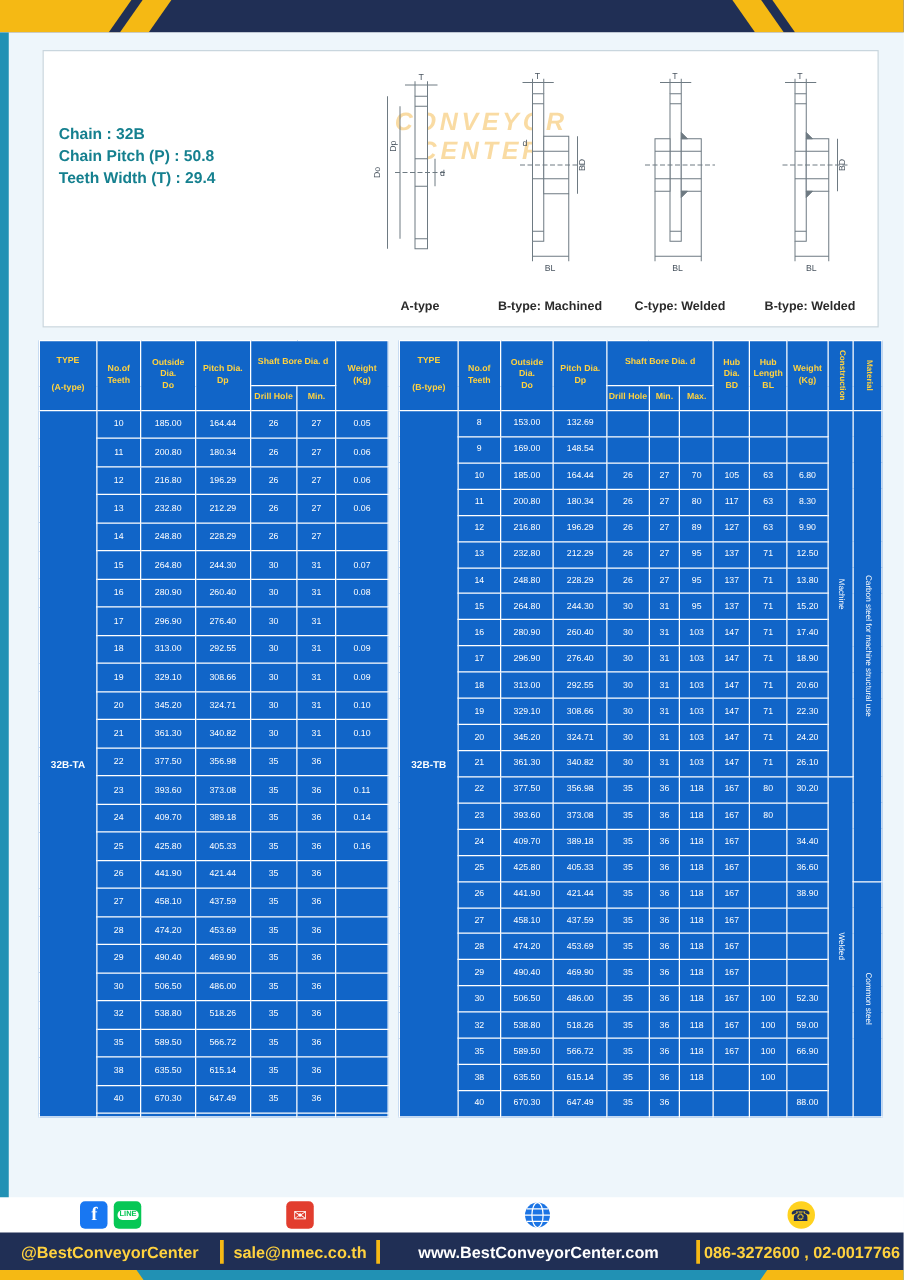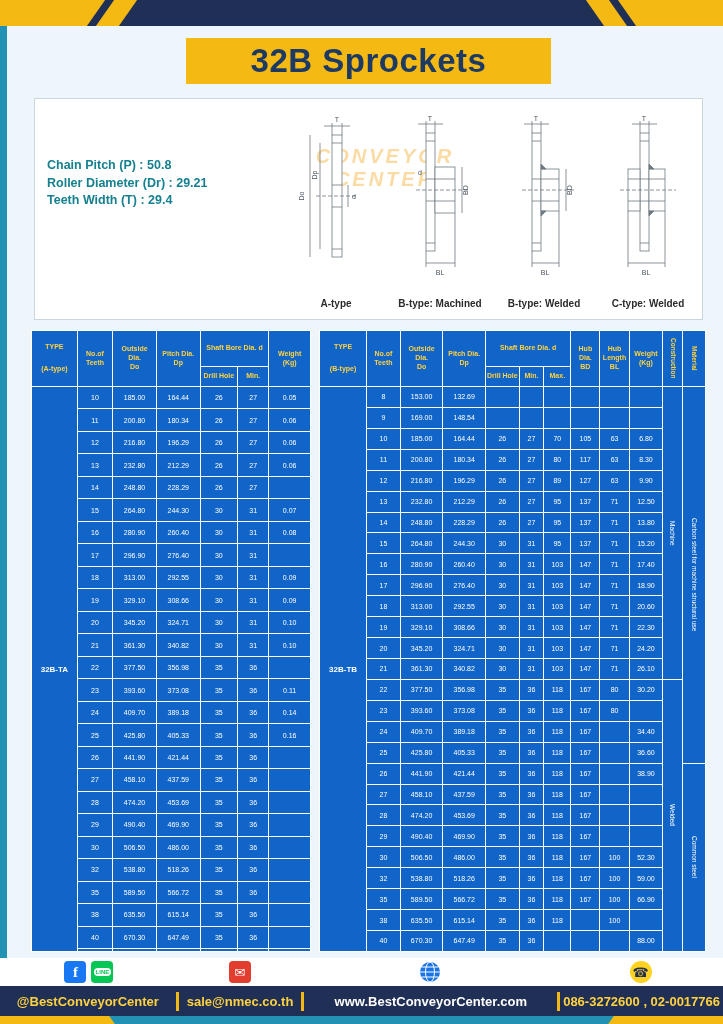--- a/index.html
+++ b/index.html
@@ -84,31 +84,30 @@
 
 <div class="top-bar">
   <div class="wedge wl"></div>
   <div class="stripe sl"></div>
   <div class="wedge wr"></div>
   <div class="stripe sr"></div>
 </div>
 
 <div class="frame">
 
-  <div class="title-banner">32B Sprockets</div>
 
   <div class="spec-panel">
     <div class="watermark">
       <span class="w2">CONVEYOR</span>
       <span class="w3">CENTER</span>
     </div>
 
     <div class="specs">
+      <div>Chain : 32B</div>
       <div>Chain Pitch (P) : 50.8</div>
-      <div>Roller Diameter (Dr) : 29.21</div>
       <div>Teeth Width (T) : 29.4</div>
     </div>
 
     <div class="figures">
 
       <figure class="fig">
         <svg viewBox="0 0 100 182">
           <line x1="46" y1="20" x2="46" y2="8"></line>
             <line x1="56" y1="20" x2="56" y2="8"></line>
           <line x1="38" y1="11" x2="64" y2="11"></line>
@@ -148,20 +147,44 @@
           <line x1="36" y1="136" x2="36" y2="152"></line>
             <line x1="65" y1="98" x2="65" y2="152"></line>
           <line x1="36" y1="148" x2="65" y2="148"></line>
           <text x="50" y="160" text-anchor="middle">BL</text>
         </svg>
         <figcaption>B-type: Machined</figcaption>
       </figure>
 
       <figure class="fig">
         <svg viewBox="0 0 100 182">
+          <line x1="42" y1="18" x2="42" y2="6"></line>
+            <line x1="51" y1="18" x2="51" y2="6"></line>
+          <line x1="34" y1="9" x2="59" y2="9"></line>
+          <text x="46" y="6" text-anchor="middle">T</text>
+          <rect x="42" y="18" width="9" height="118"></rect>
+          <line x1="42" y1="26" x2="51" y2="26"></line>
+            <line x1="42" y1="128" x2="51" y2="128"></line>
+          <rect x="30" y="54" width="12" height="42"></rect>
+          <rect x="51" y="54" width="16" height="42"></rect>
+          <polygon class="weld" points="51,54 56,54 51,49"></polygon>
+          <polygon class="weld" points="51,96 56,96 51,101"></polygon>
+          <line x1="30" y1="64" x2="67" y2="64"></line>
+            <line x1="30" y1="86" x2="67" y2="86"></line>
+          <line class="cl" x1="22" y1="75" x2="78" y2="75"></line>
+          <line x1="30" y1="96" x2="30" y2="152"></line>
+            <line x1="67" y1="96" x2="67" y2="152"></line>
+          <line x1="30" y1="148" x2="67" y2="148"></line>
+          <text x="48" y="160" text-anchor="middle">BL</text>
+        </svg>
+        <figcaption>C-type: Welded</figcaption>
+      </figure>
+
+      <figure class="fig">
+        <svg viewBox="0 0 100 182">
           <line x1="38" y1="18" x2="38" y2="6"></line>
             <line x1="47" y1="18" x2="47" y2="6"></line>
           <line x1="30" y1="9" x2="55" y2="9"></line>
           <text x="42" y="6" text-anchor="middle">T</text>
           <rect x="38" y="18" width="9" height="118"></rect>
           <line x1="38" y1="26" x2="47" y2="26"></line>
             <line x1="38" y1="128" x2="47" y2="128"></line>
           <rect x="47" y="54" width="18" height="42"></rect>
           <polygon class="weld" points="47,54 52,54 47,49"></polygon>
           <polygon class="weld" points="47,96 52,96 47,101"></polygon>
@@ -169,44 +192,20 @@
             <line x1="38" y1="86" x2="65" y2="86"></line>
           <line class="cl" x1="28" y1="75" x2="80" y2="75"></line>
           <line x1="72" y1="54" x2="72" y2="96"></line>
           <text transform="rotate(-90 78 75)" x="78" y="75" text-anchor="middle">BD</text>
           <line x1="38" y1="136" x2="38" y2="152"></line>
             <line x1="65" y1="96" x2="65" y2="152"></line>
           <line x1="38" y1="148" x2="65" y2="148"></line>
           <text x="51" y="160" text-anchor="middle">BL</text>
         </svg>
         <figcaption>B-type: Welded</figcaption>
-      </figure>
-
-      <figure class="fig">
-        <svg viewBox="0 0 100 182">
-          <line x1="42" y1="18" x2="42" y2="6"></line>
-            <line x1="51" y1="18" x2="51" y2="6"></line>
-          <line x1="34" y1="9" x2="59" y2="9"></line>
-          <text x="46" y="6" text-anchor="middle">T</text>
-          <rect x="42" y="18" width="9" height="118"></rect>
-          <line x1="42" y1="26" x2="51" y2="26"></line>
-            <line x1="42" y1="128" x2="51" y2="128"></line>
-          <rect x="30" y="54" width="12" height="42"></rect>
-          <rect x="51" y="54" width="16" height="42"></rect>
-          <polygon class="weld" points="51,54 56,54 51,49"></polygon>
-          <polygon class="weld" points="51,96 56,96 51,101"></polygon>
-          <line x1="30" y1="64" x2="67" y2="64"></line>
-            <line x1="30" y1="86" x2="67" y2="86"></line>
-          <line class="cl" x1="22" y1="75" x2="78" y2="75"></line>
-          <line x1="30" y1="96" x2="30" y2="152"></line>
-            <line x1="67" y1="96" x2="67" y2="152"></line>
-          <line x1="30" y1="148" x2="67" y2="148"></line>
-          <text x="48" y="160" text-anchor="middle">BL</text>
-        </svg>
-        <figcaption>C-type: Welded</figcaption>
       </figure>
 
     </div>
   </div>
 
   <div class="tables">
 
     <table class="data-table left-table" data-table="table_a">
       <colgroup>
         <col style="width:44px">

